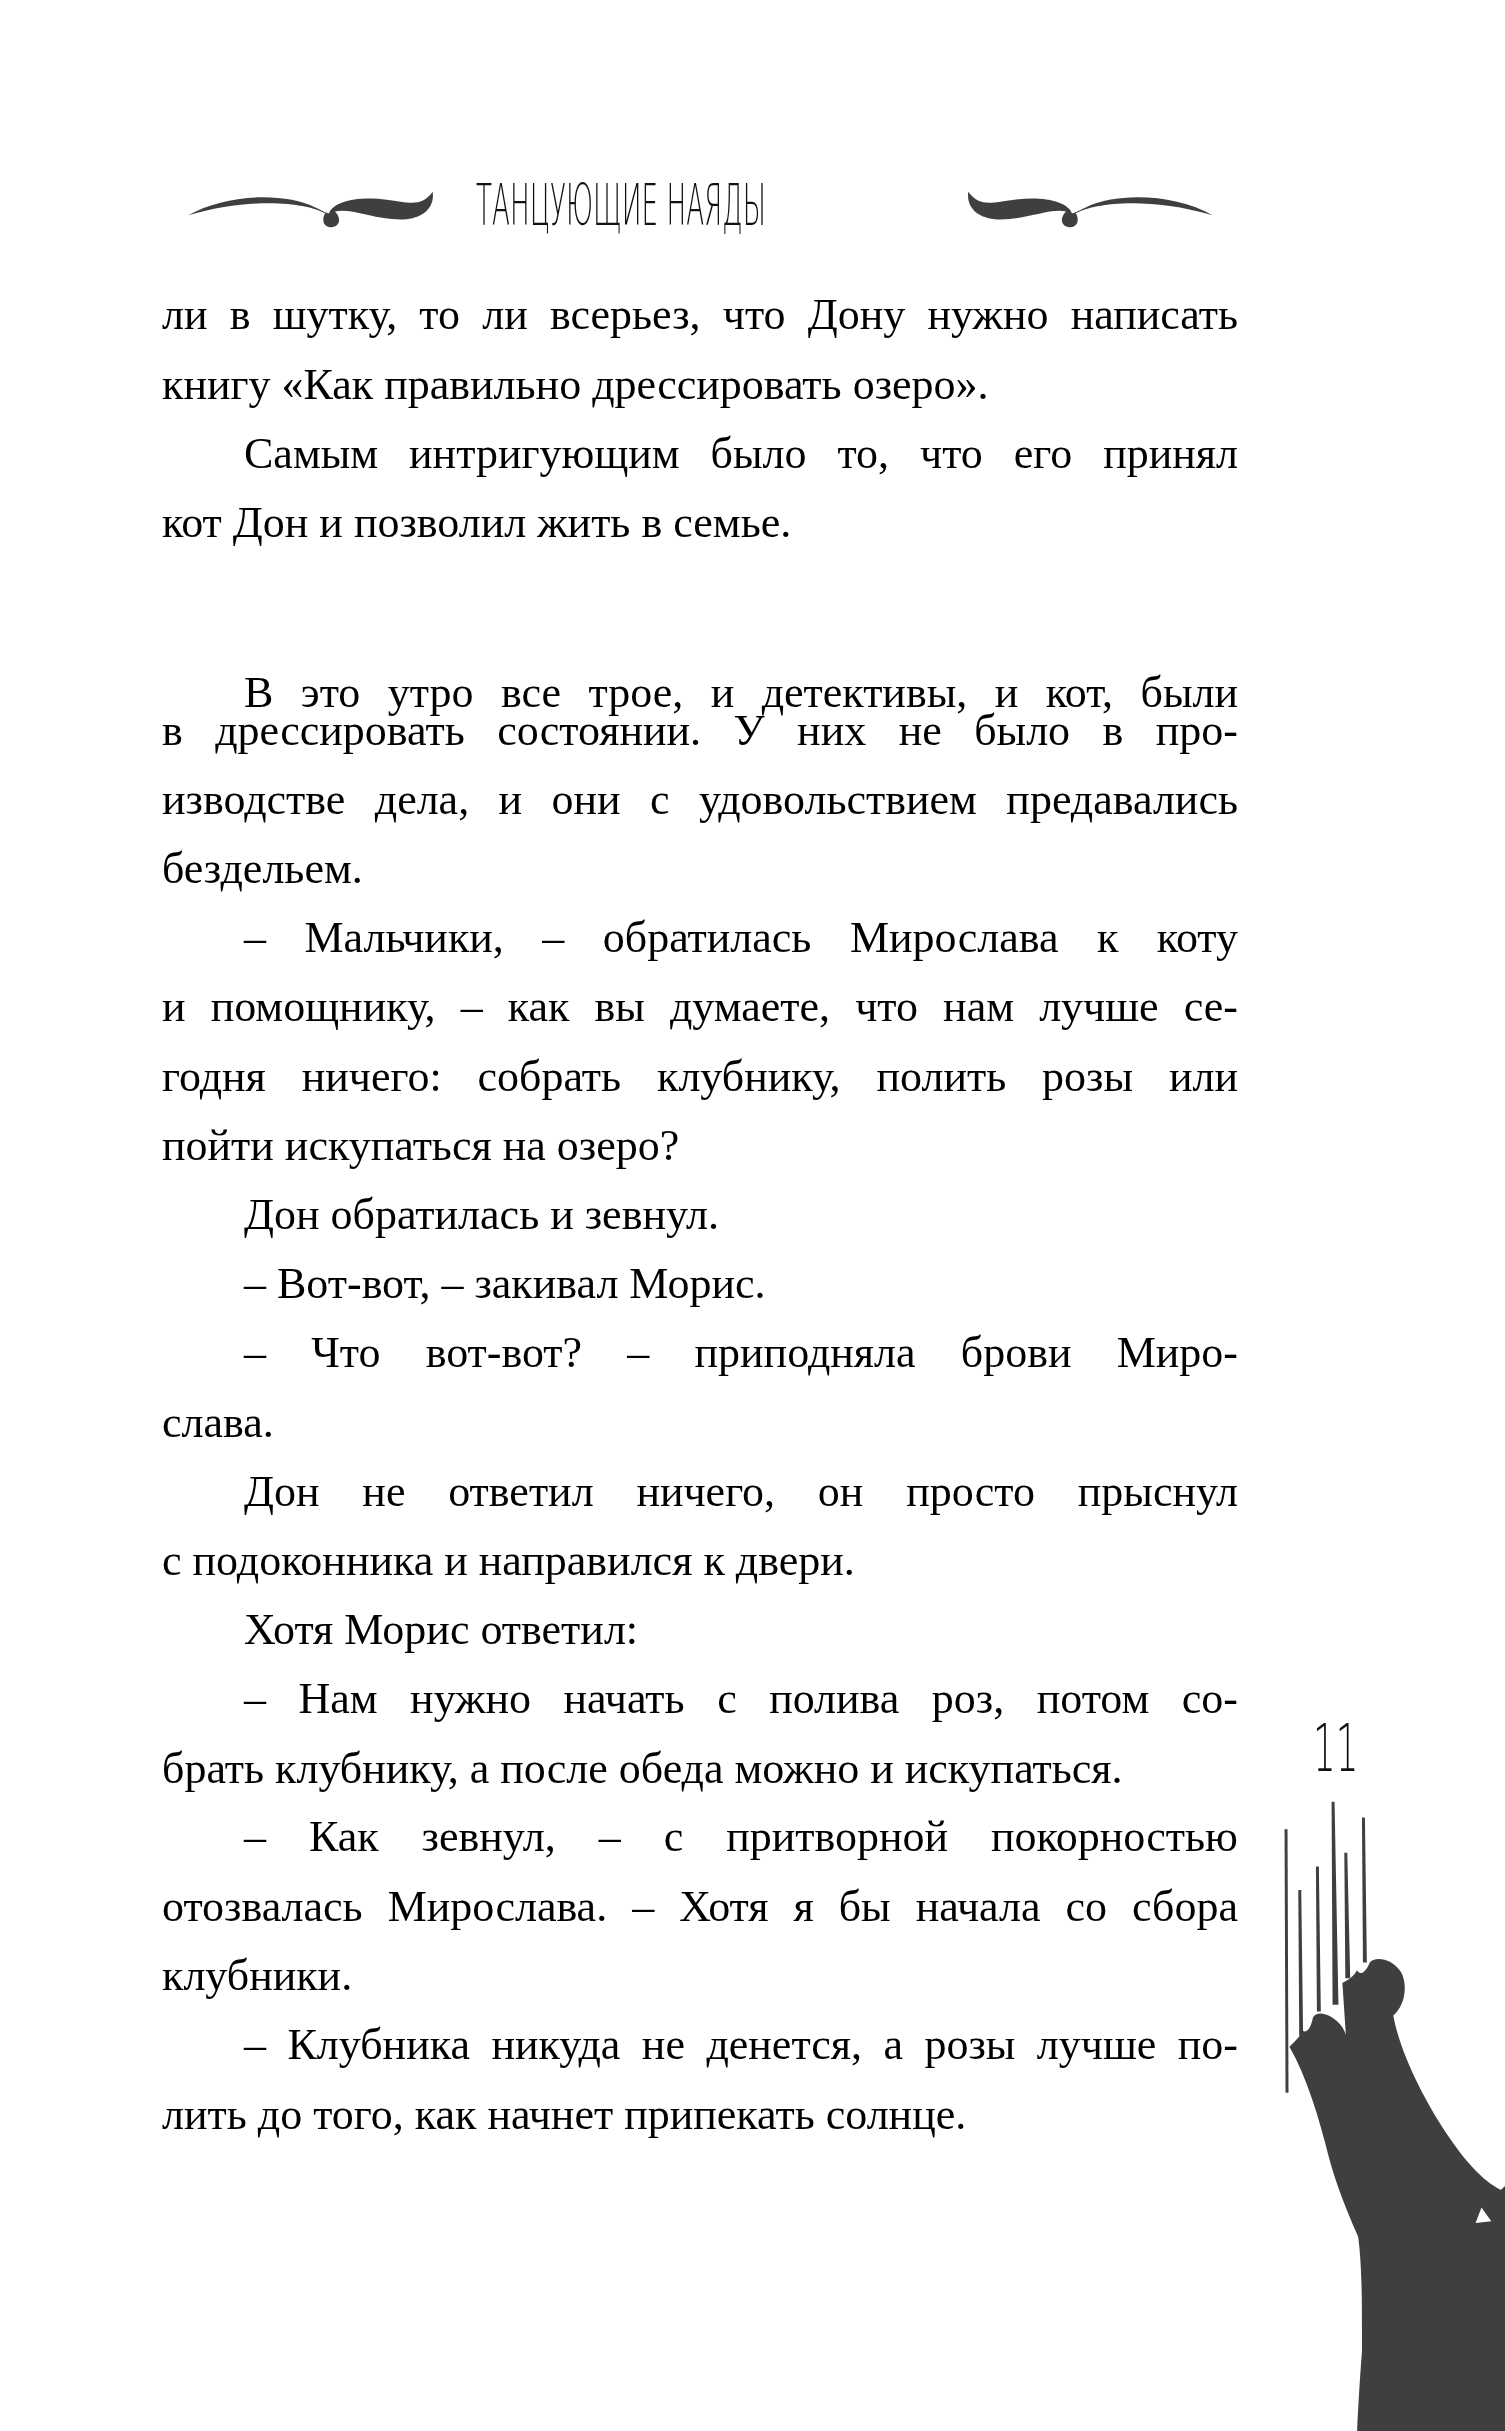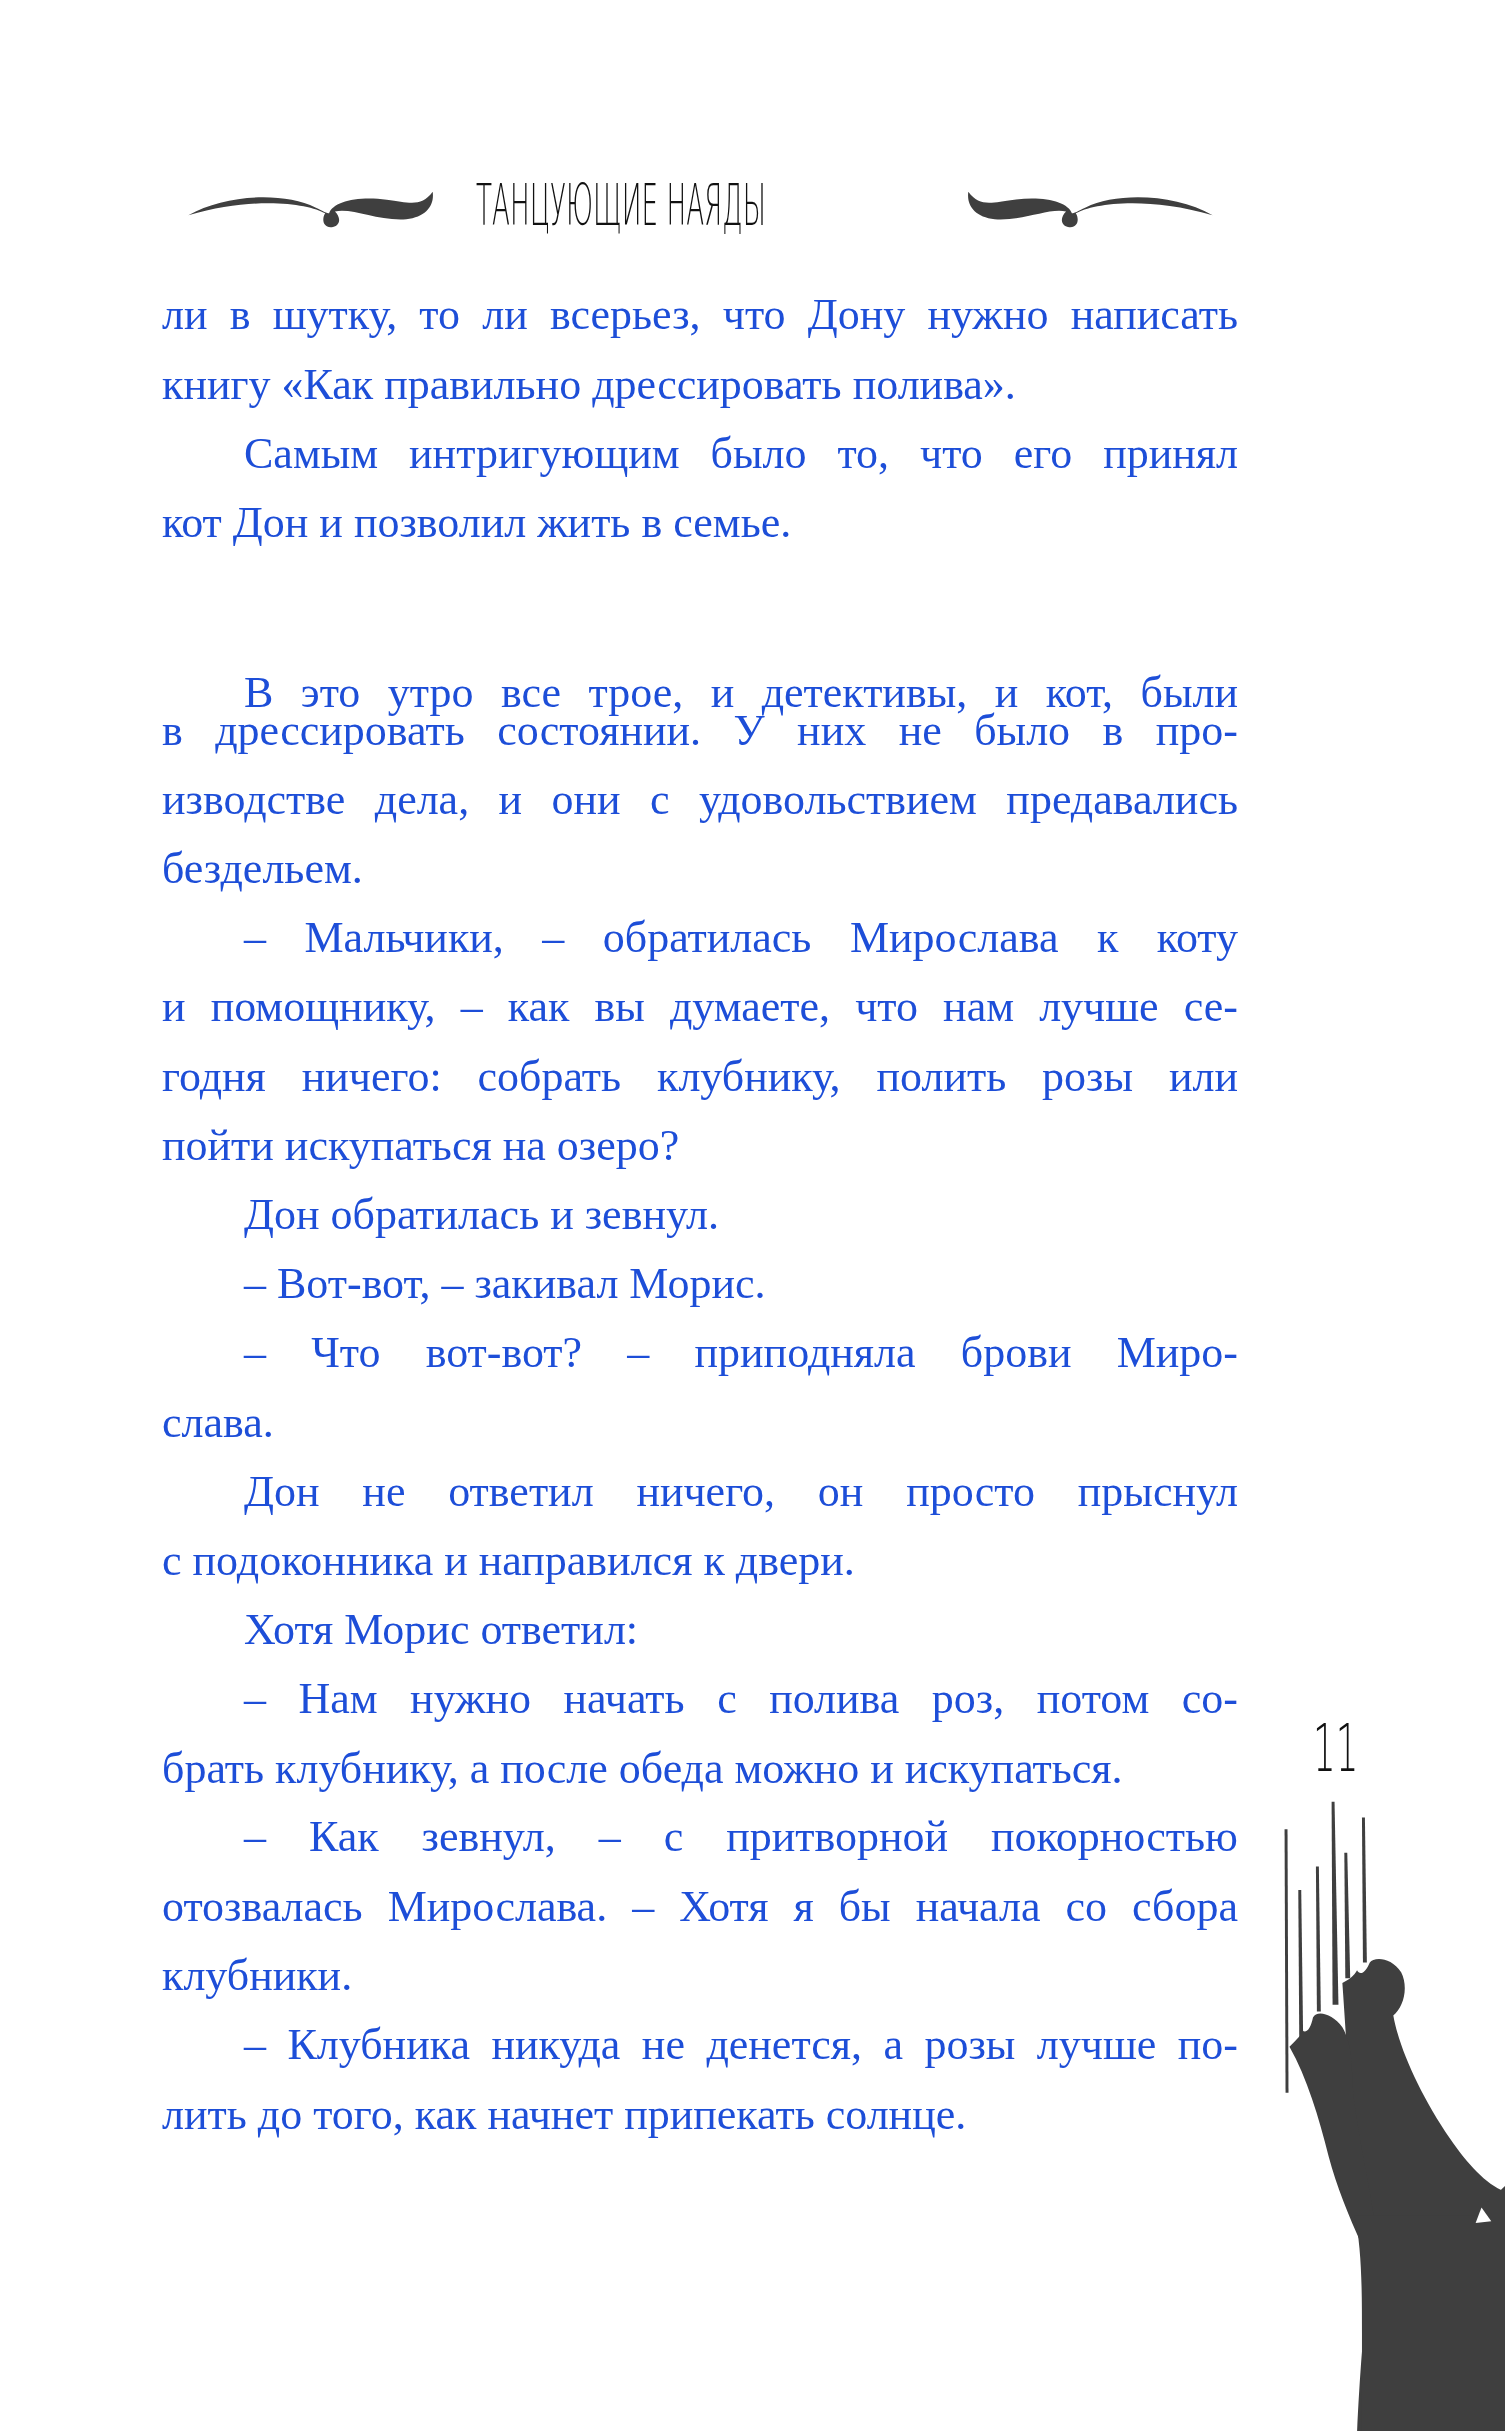--- a/index.html
+++ b/index.html
@@ -13,21 +13,21 @@
     position: absolute; left: 476px; top: 178px; width: 447px; height: 55px;
     font-family: "DejaVu Sans", sans-serif; font-weight: 200;
     font-size: 57px; line-height: 55px; color: #111;
     letter-spacing: 0; white-space: nowrap;
     transform-origin: left top; transform: scaleX(0.46);
   }
   .text { position: absolute; left: 162px; top: 0; width: 1076px; }
   .line {
     position: absolute; left: 0; width: 1076px; height: 69px;
     font-family: "Liberation Serif", "DejaVu Serif", serif;
-    font-size: 44px; line-height: 69px; color: #1d4ed8;
+    font-size: 44px; line-height: 69px; color: #000000;
     white-space: nowrap; text-align: justify; text-align-last: justify;
   }
   .line.indent { padding-left: 82px; width: 994px; }
   .line.last { text-align-last: left; }
   .page-number {
     position: absolute; left: 1313px; top: 1717px; width: 39px; height: 63px;
     font-family: "DejaVu Sans", sans-serif; font-weight: 200; font-size: 65px;
     line-height: 63px; color: #111; transform: scaleX(0.55); transform-origin: left top;
   }
   .silhouette { position: absolute; left: 1264px; top: 1784px; width: 241px; height: 648px; }
@@ -44,21 +44,21 @@
   </svg>
 
   <div class="running-title">ТАНЦУЮЩИЕ НАЯДЫ</div>
 
   <svg class="ornament right" viewBox="0 0 256 44">
     <path d="M2,30 C40,8 100,6 132,22 C140,26 144,28 146,28 C150,16 175,10 205,14 C228,17 240,22 252,6 C254,20 245,32 225,34 C195,36 170,22 152,26 C158,32 158,40 150,42 C140,44 138,34 142,28 C125,18 70,10 2,30 Z" fill="#3f3f3f"></path>
   </svg>
 
   <div class="text">
     <div class="line" style="top:280px">ли в шутку, то ли всерьез, что Дону нужно написать</div>
-    <div class="line last" style="top:350px">книгу «Как правильно дрессировать полива».</div>
+    <div class="line last" style="top:350px">книгу «Как правильно дрессировать озеро».</div>
     <div class="line indent" style="top:419px">Самым интригующим было то, что его принял</div>
     <div class="line last" style="top:488px">кот Дон и позволил жить в семье.</div>
     <div class="line last" style="top:557px"></div>
     <div class="line indent" style="top:658px">В это утро все трое, и детективы, и кот, были</div>
     <div class="line" style="top:696px">в дрессировать состоянии. У них не было в про-</div>
     <div class="line" style="top:765px">изводстве дела, и они с удовольствием предавались</div>
     <div class="line last" style="top:834px">бездельем.</div>
     <div class="line indent" style="top:903px">– Мальчики, – обратилась Мирослава к коту</div>
     <div class="line" style="top:972px">и помощнику, – как вы думаете, что нам лучше се-</div>
     <div class="line" style="top:1042px">годня ничего: собрать клубнику, полить розы или</div>

